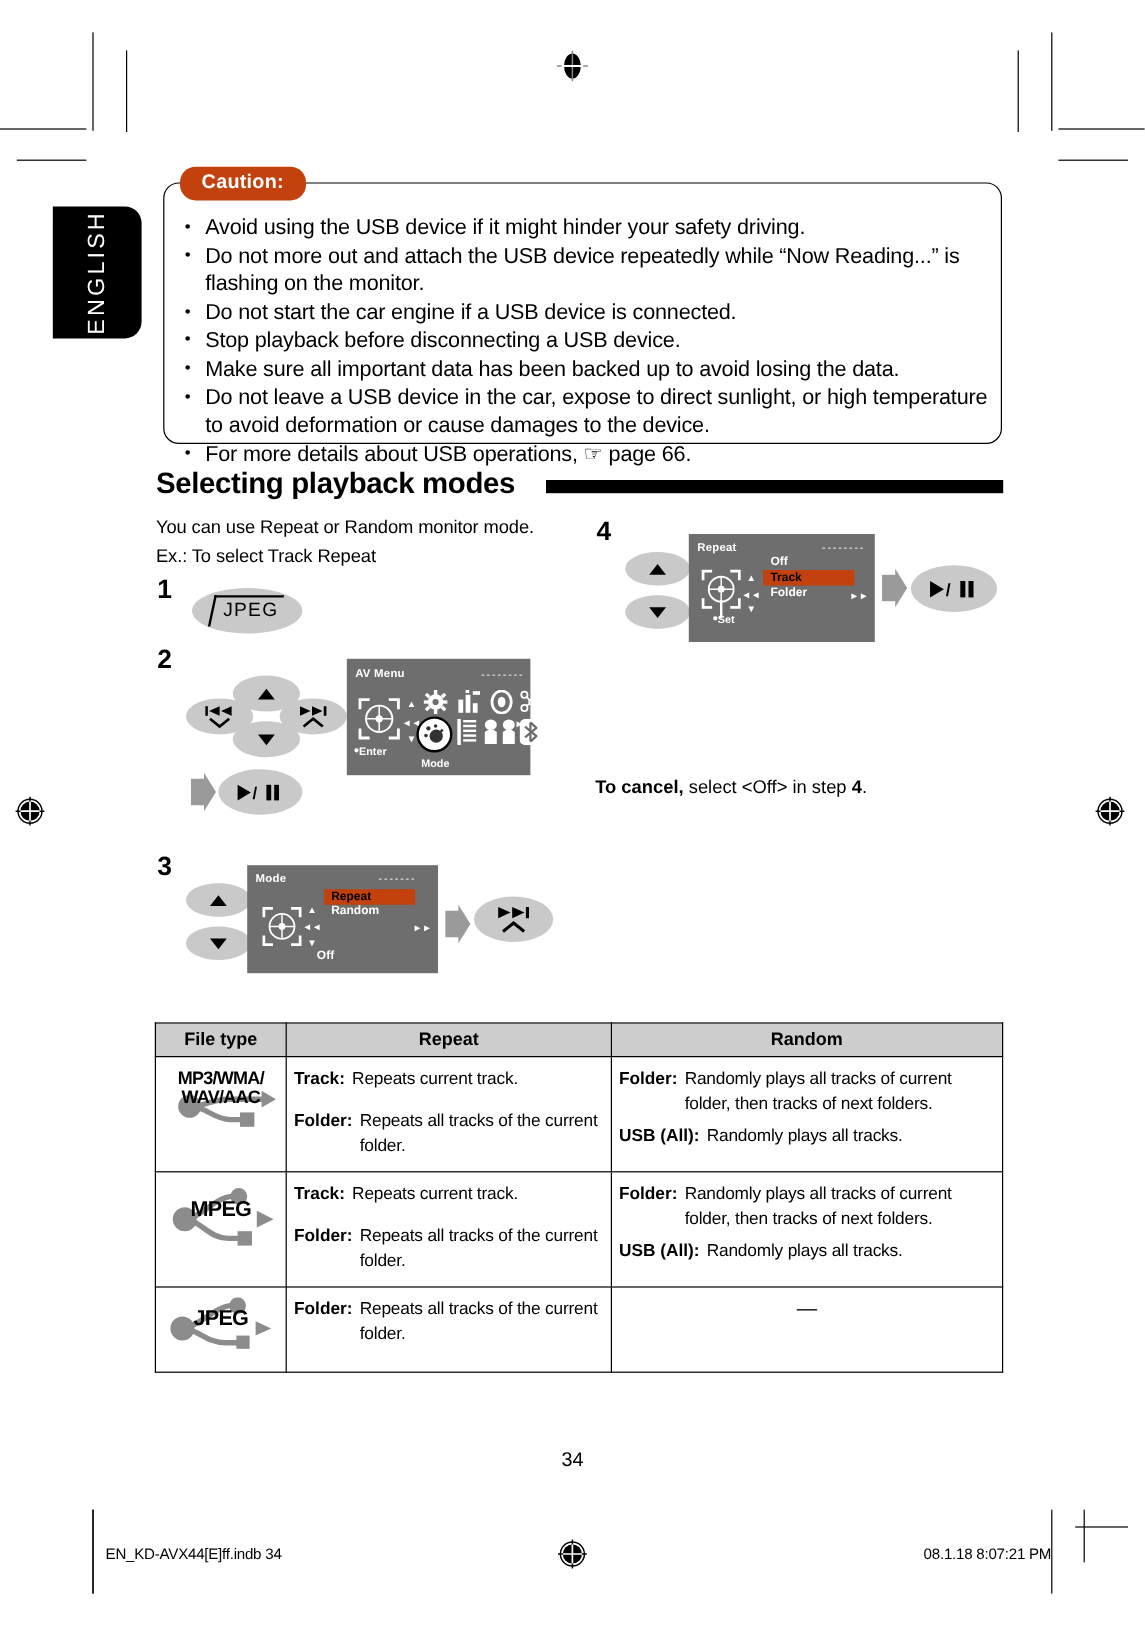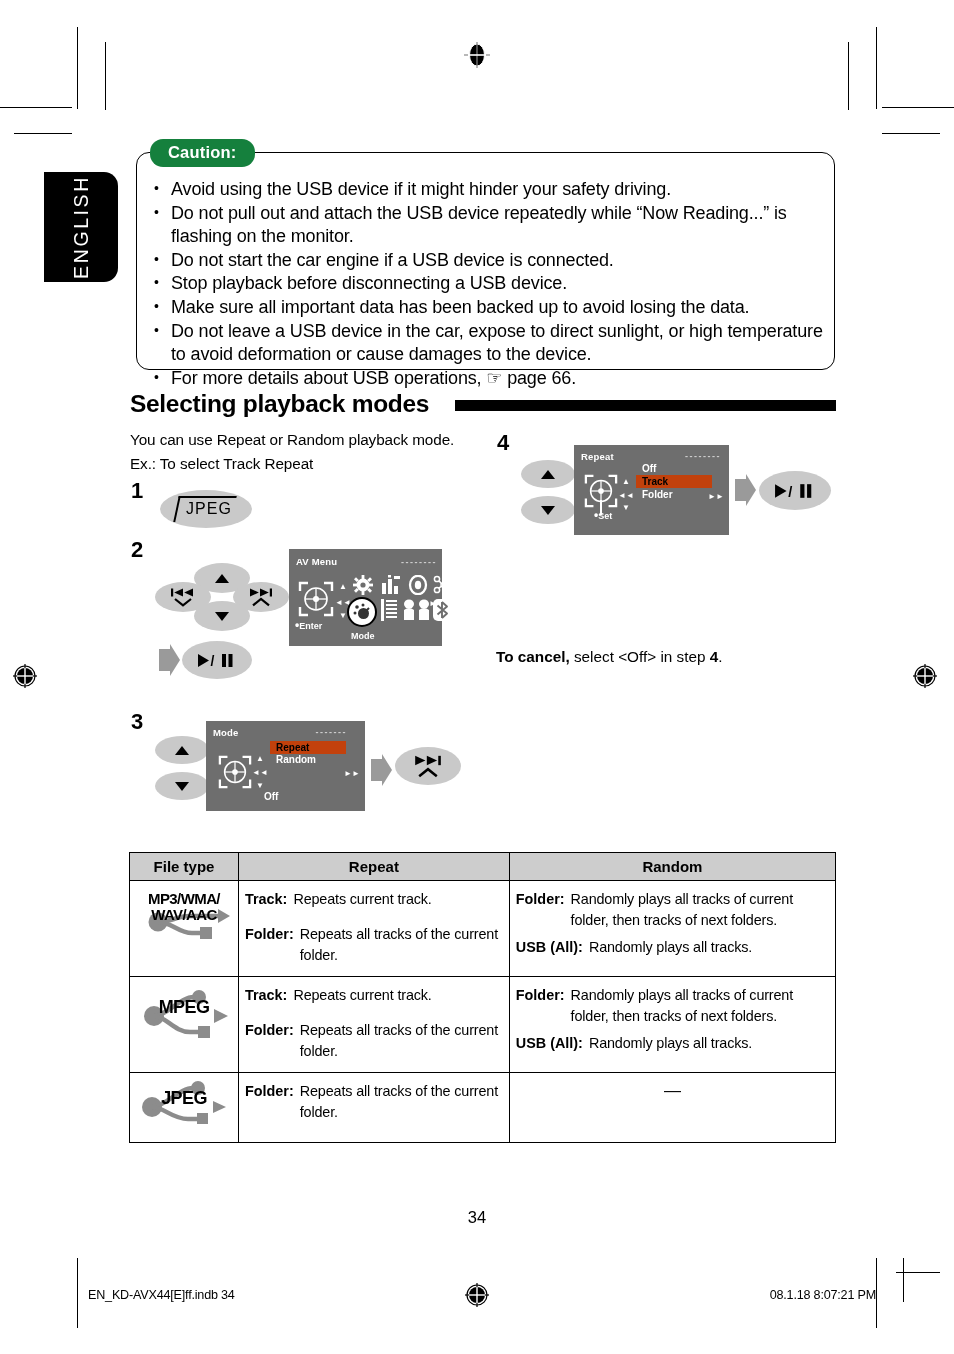--- a/index.html
+++ b/index.html
@@ -34,21 +34,21 @@
 
   
   .caution-box {
     position: absolute; left: 136px; top: 152px;
     width: 699px; height: 218px;
     border: 1.6px solid #000; border-radius: 13px;
     background: #fff;
   }
   .caution-tag {
     position: absolute; left: 150px; top: 139px;
-    background: #15803d; color: #fff;
+    background: #c2410c; color: #fff;
     border-radius: 13px;
     padding: 4px 18px 5px 18px;
     font-size: 16.5px; font-weight: bold;
     letter-spacing: .2px;
   }
   .caution-list { position: absolute; left: 152px; top: 178px; width: 672px; }
   .caution-list li {
     list-style: none; position: relative;
     padding-left: 19px;
     font-size: 18px; line-height: 23.6px;
@@ -223,35 +223,35 @@
   </div>
 
   <div class="lang-tab">
     <span>ENGLISH</span>
   </div>
 
   <div class="caution-box"></div>
   <div class="caution-tag">Caution:</div>
   <ul class="caution-list">
     <li>Avoid using the USB device if it might hinder your safety driving.</li>
-    <li>Do not pull out and attach the USB device repeatedly while “Now Reading...” is flashing on the monitor.</li>
+    <li>Do not more out and attach the USB device repeatedly while “Now Reading...” is flashing on the monitor.</li>
     <li>Do not start the car engine if a USB device is connected.</li>
     <li>Stop playback before disconnecting a USB device.</li>
     <li>Make sure all important data has been backed up to avoid losing the data.</li>
     <li>Do not leave a USB device in the car, expose to direct sunlight, or high temperature to avoid deformation or cause damages to the device.</li>
     <li>For more details about USB operations, ☞ page 66.</li>
   </ul>
 
   <div class="sec-head">
     <h1>Selecting playback modes</h1>
     <div class="rule"></div>
   </div>
 
   <div class="intro">
-    <p>You can use Repeat or Random playback mode.</p>
+    <p>You can use Repeat or Random monitor mode.</p>
     <p>Ex.:  To select Track Repeat</p>
   </div>
 
   <div class="stepnum" style="left:131px; top:478px;">1</div>
   <div class="btn menu" style="left:160px; top:490px; width:92px; height:38px;">
     <div class="menu-bracket"></div>
     <span style="position:relative; z-index:2; margin-left:6px;">JPEG</span>
   </div>
 
   <div class="stepnum" style="left:131px; top:537px;">2</div>

